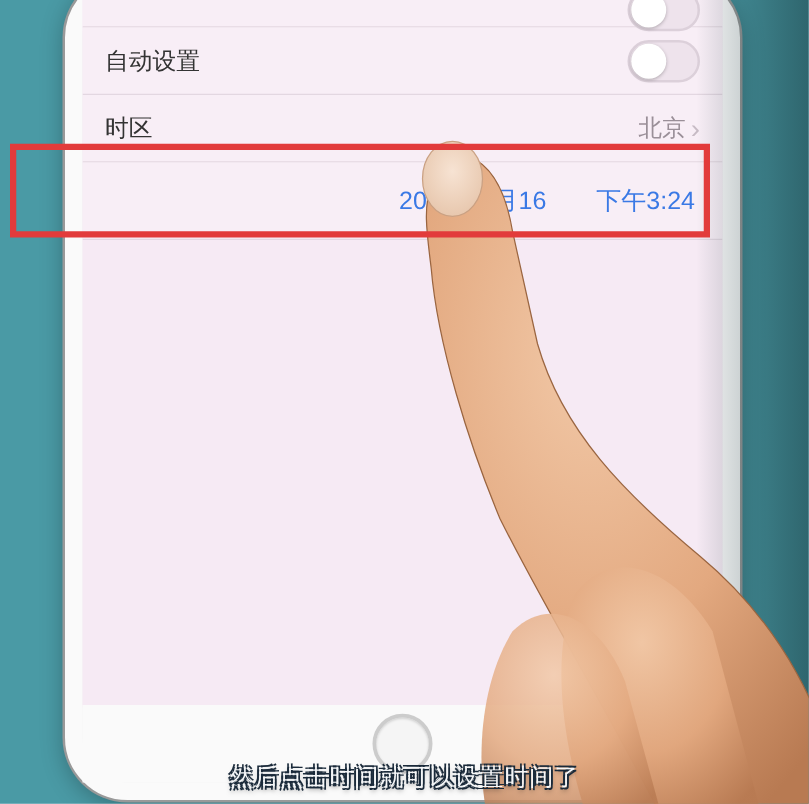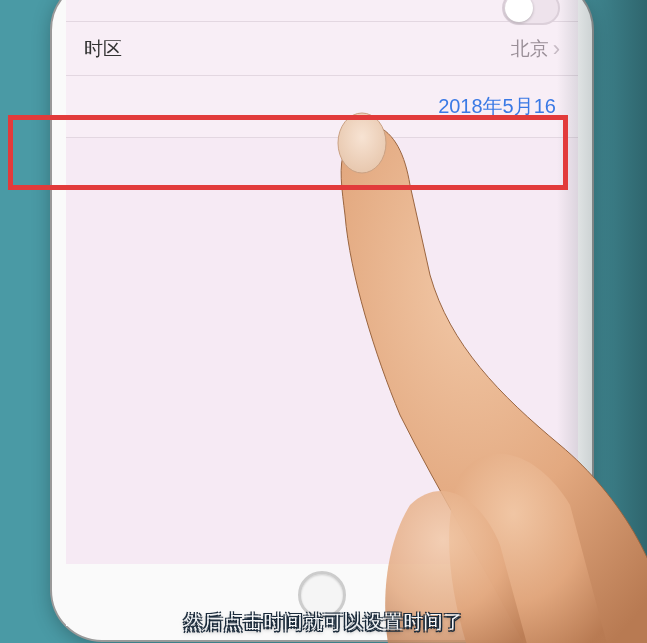--- a/index.html
+++ b/index.html
@@ -157,31 +157,38 @@
 
 <div class="phone-frame">
   <div class="screen">
 
     <div class="row row-partial-top">
       <div class="switch">
         <div class="switch-knob"></div>
       </div>
     </div>
 
+    <div class="row">
+      <span>自动设置</span>
+      <div class="switch">
+        <div class="switch-knob"></div>
+      </div>
+    </div>
 
     <div class="row">
       <span>时区</span>
       <div class="row-value">
         <span>北京</span>
         <span class="chevron">›</span>
       </div>
     </div>
 
     <div class="date-row">
       <span>2018年5月16</span>
+      <span>下午3:24</span>
     </div>
 
     <div class="blank"></div>
   </div>
 
   <div class="home-area">
     <div class="home-btn"></div>
   </div>
 </div>
 

